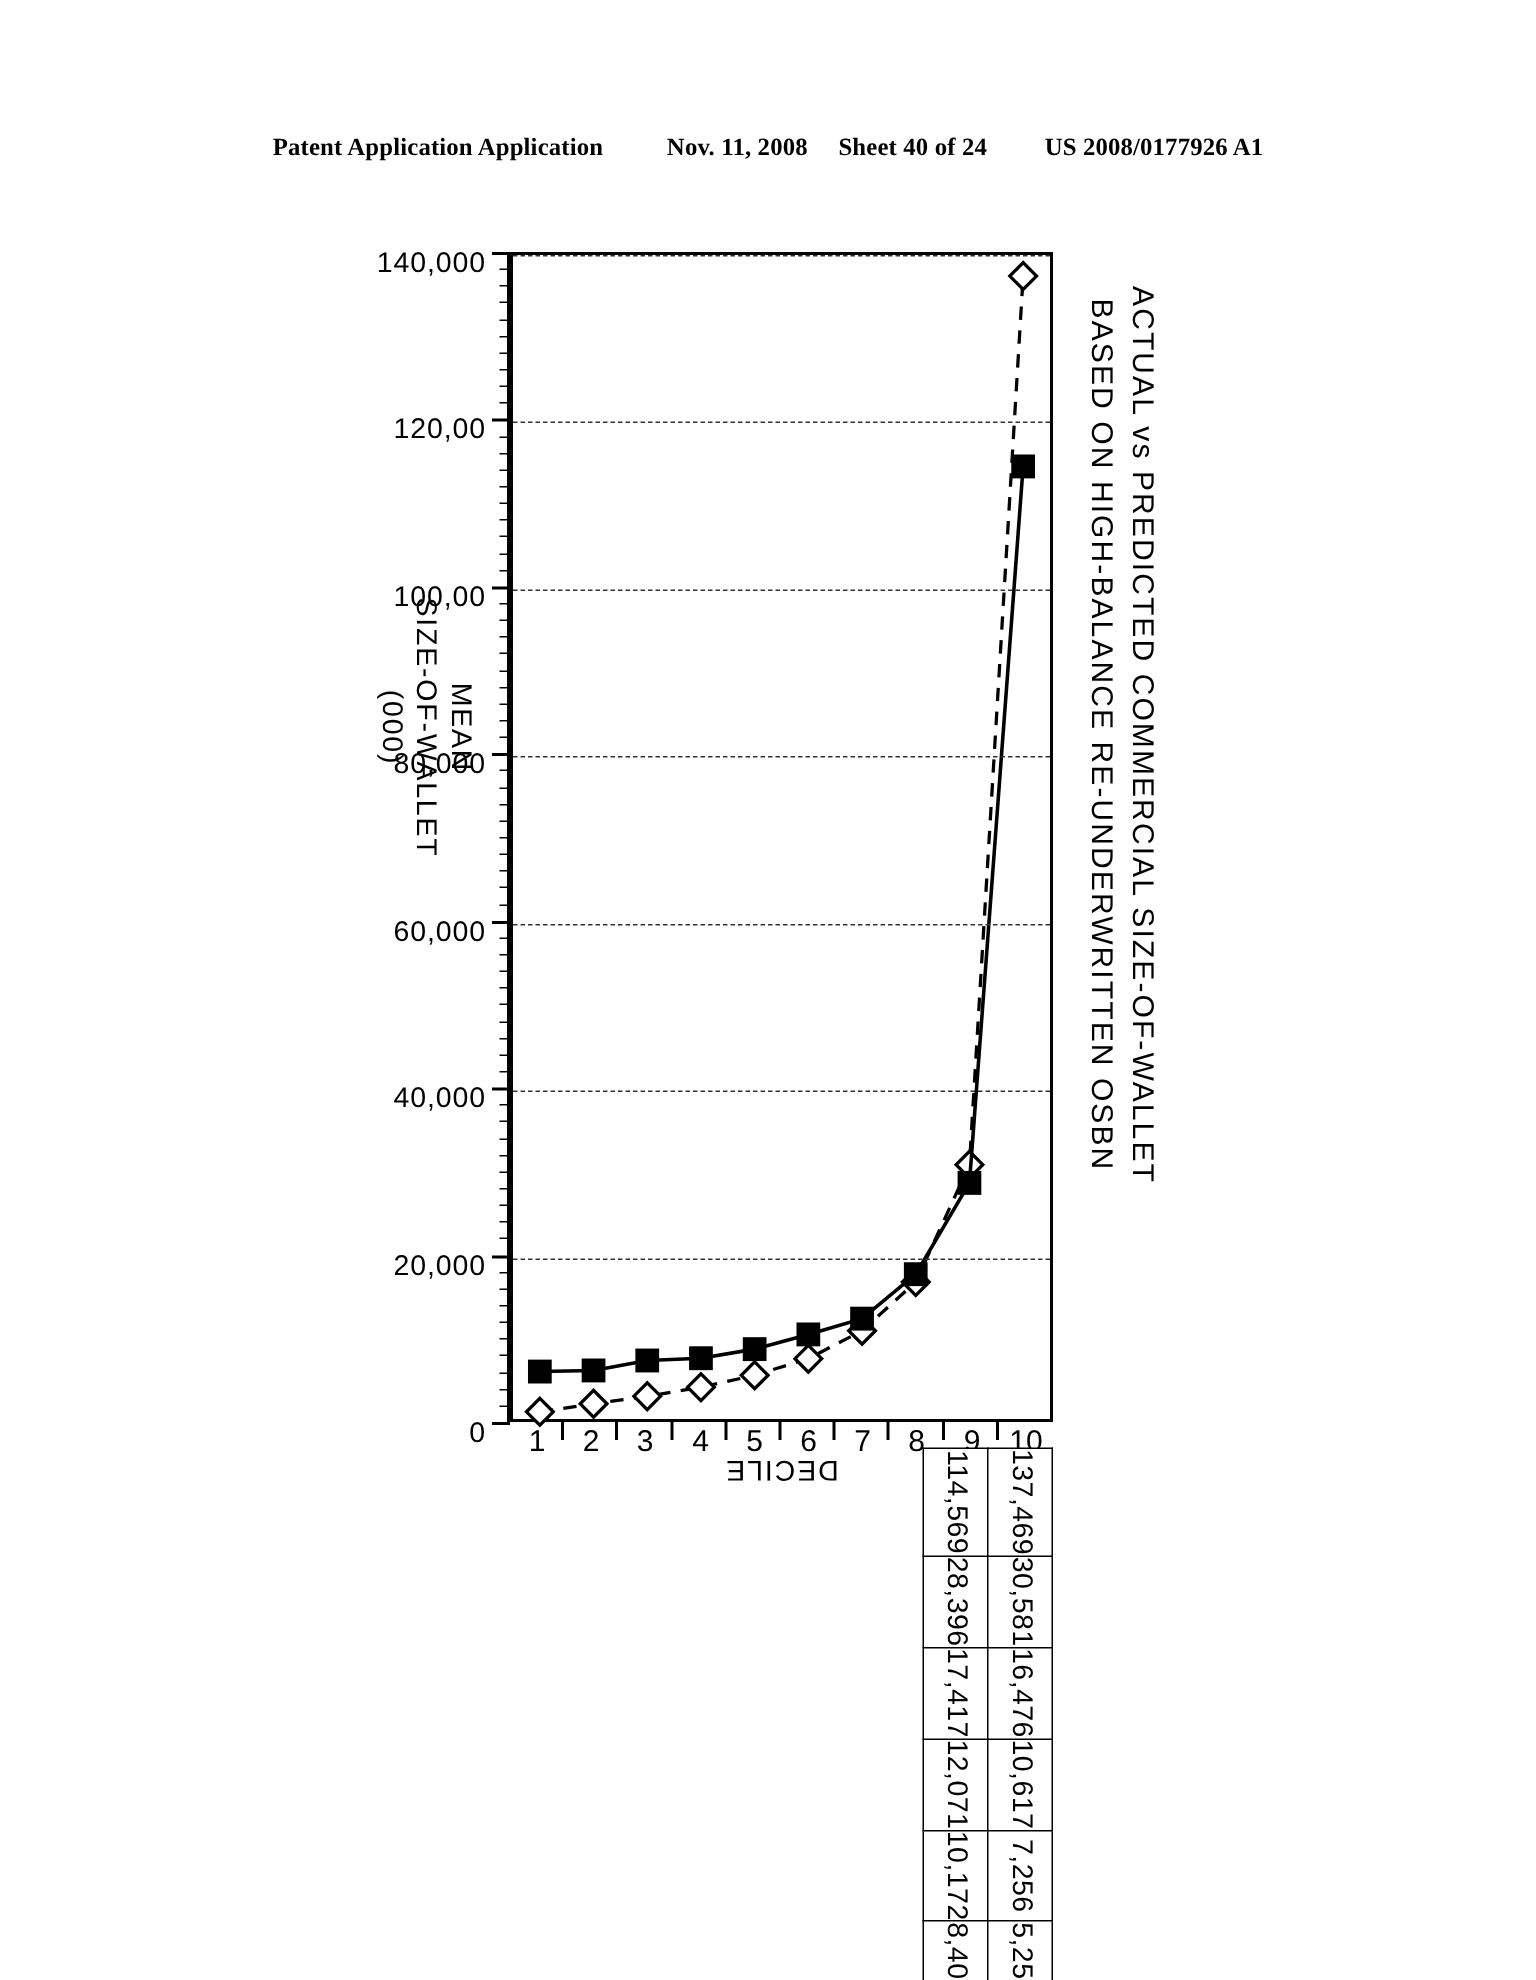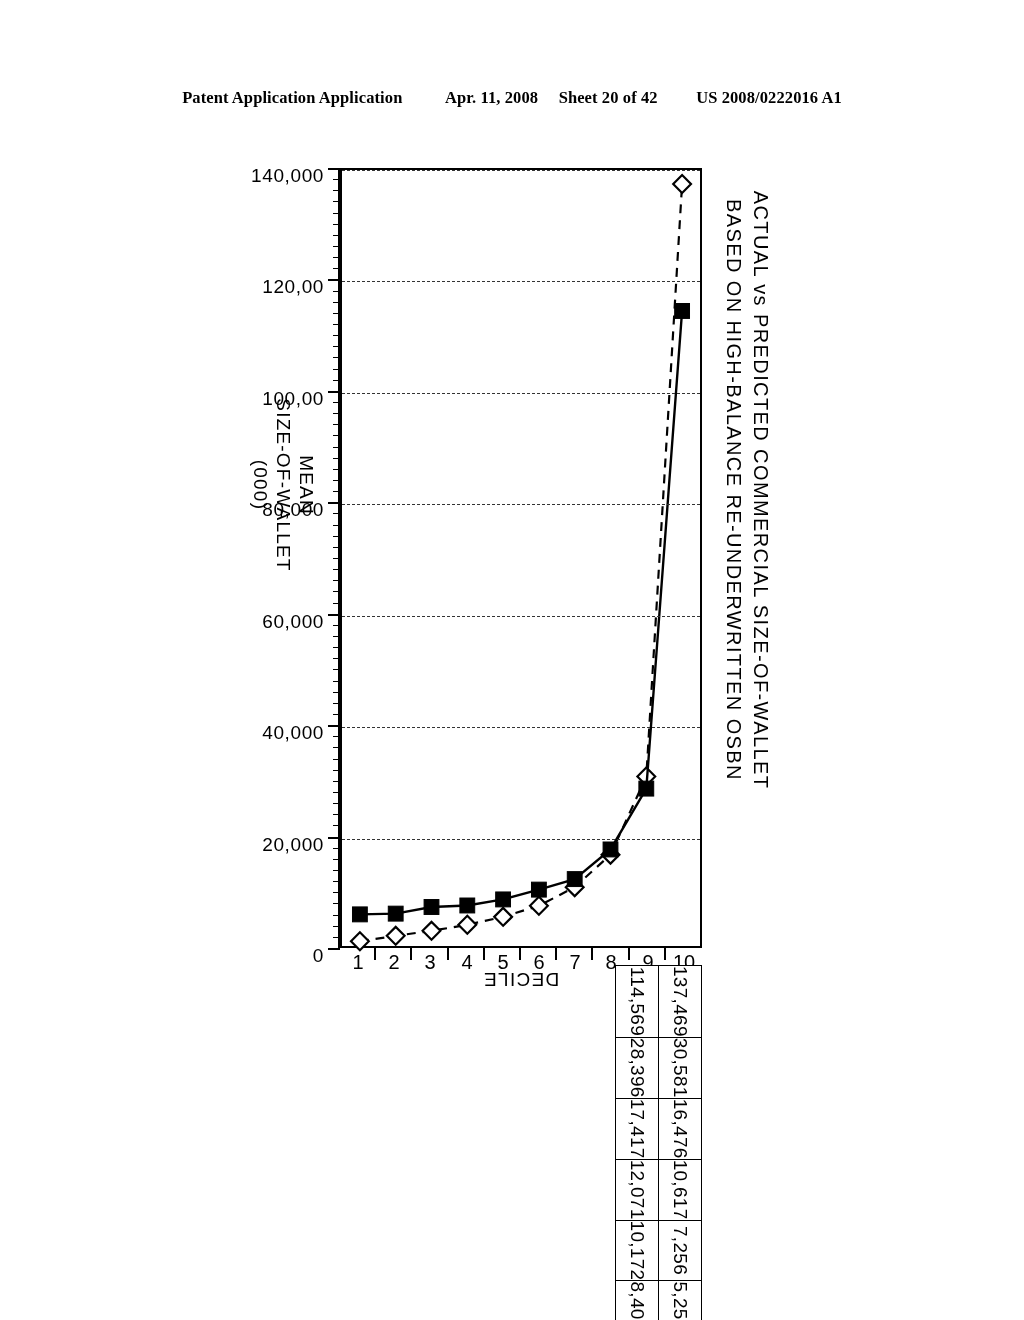--- a/index.html
+++ b/index.html
@@ -205,25 +205,25 @@
     width: 1px;
     height: 1px;
   }
 </style>
 </head>
 <body>
 
 <div id="patent-header">
   <span class="hdr-seg">Patent Application Application</span>
   <span class="sp-a"></span>
-  <span class="hdr-seg">Apr. 11, 2008</span>
+  <span class="hdr-seg">Nov. 11, 2008</span>
   <span class="sp-b"></span>
-  <span class="hdr-seg">Sheet 20 of 42</span>
+  <span class="hdr-seg">Sheet 40 of 24</span>
   <span class="sp-c"></span>
-  <span class="hdr-seg">US 2008/0222016 A1</span>
+  <span class="hdr-seg">US 2008/0177926 A1</span>
 </div>
 
 <div id="figure-stage">
 
   <div id="chart-title">
     <span class="tline">ACTUAL vs PREDICTED COMMERCIAL SIZE-OF-WALLET</span>
     <span class="tline">BASED ON HIGH-BALANCE RE-UNDERWRITTEN OSBN</span>
   </div>
 
   <div id="plot-frame">

